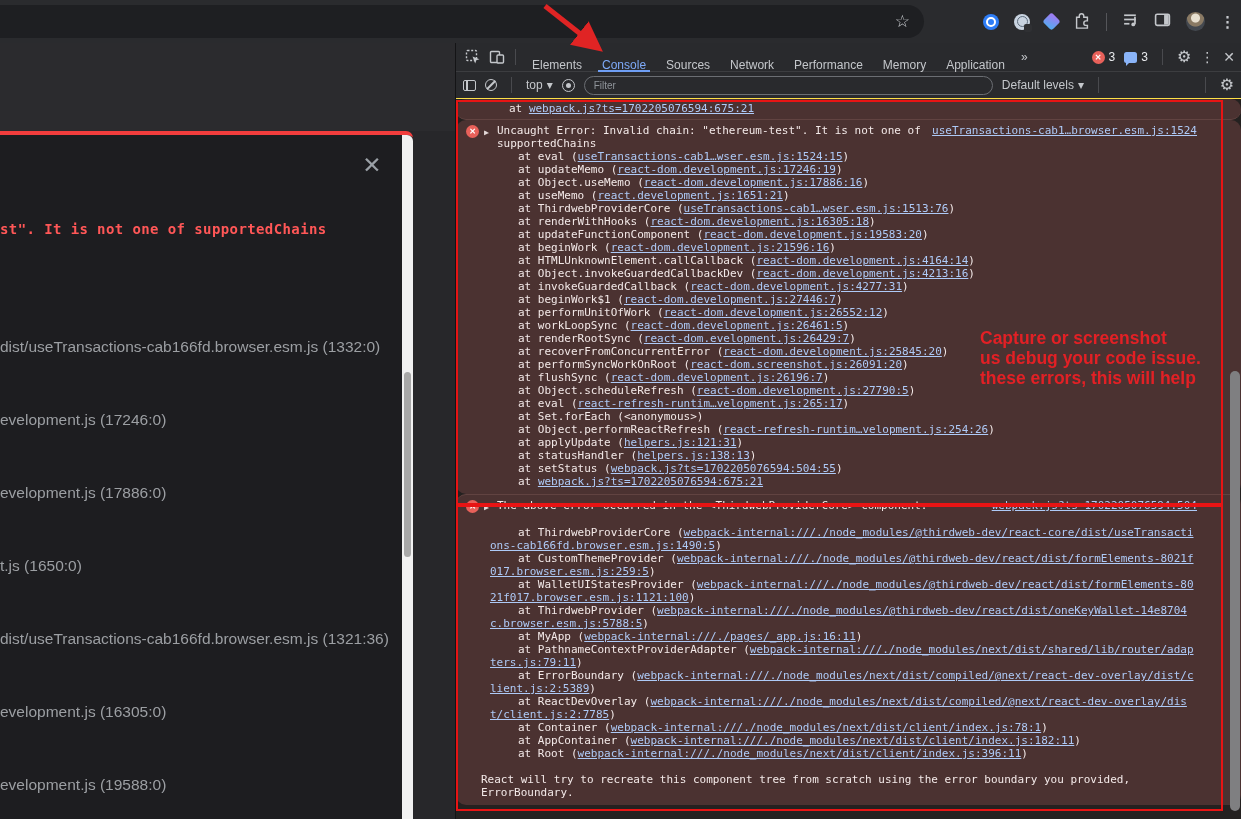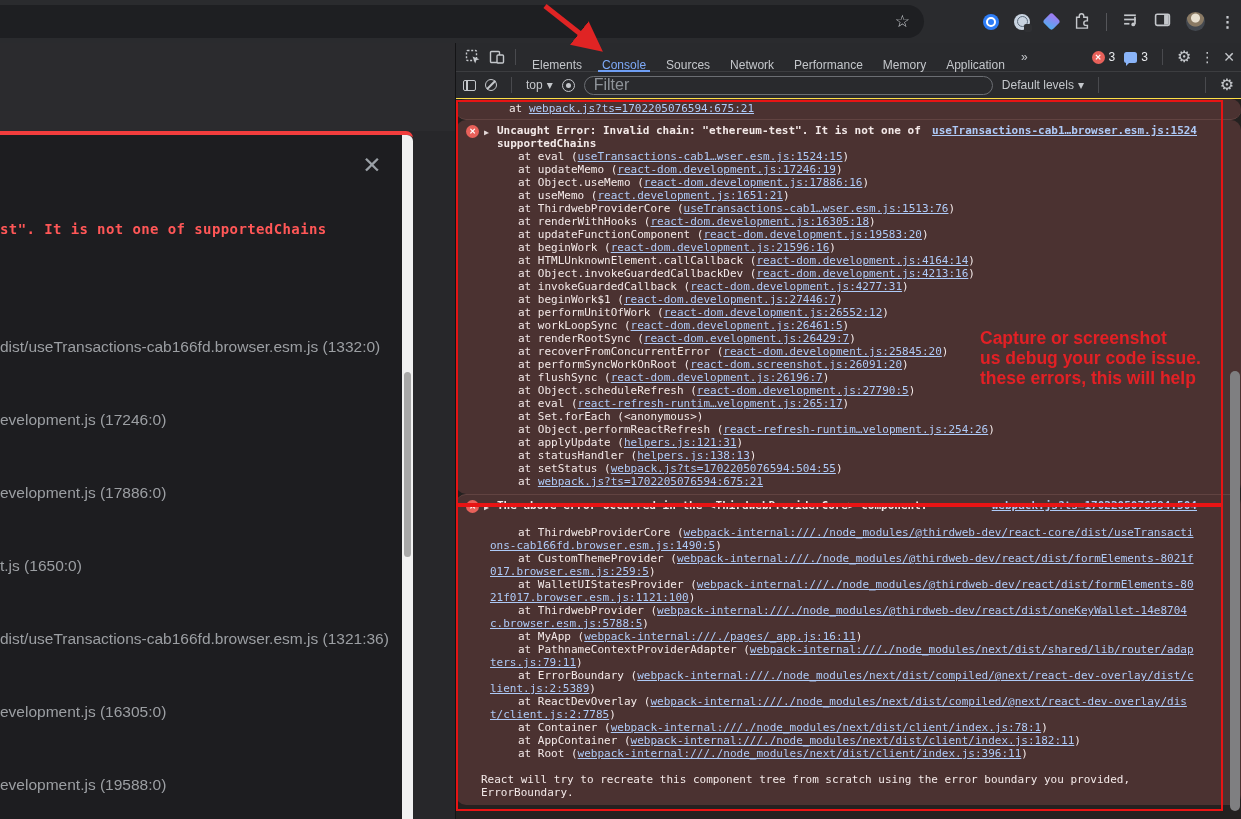--- a/index.html
+++ b/index.html
@@ -60,35 +60,35 @@
   .dt-toolbar2 { height:27px; display:flex; align-items:center; gap:9px; padding:0 7px; border-bottom:1px solid #fde047;
                  font-size:12px; color:#c4c7cb; flex:none; }
   .icon-panel { width:13px; height:11px; border:1.5px solid #c4c7cb; border-radius:2px; position:relative; }
   .icon-panel::after { content:''; position:absolute; left:2px; top:0; bottom:0; width:1.5px; background:#c4c7cb; }
   .icon-block { width:12px; height:12px; border:1.5px solid #c4c7cb; border-radius:50%; position:relative; }
   .icon-block::after { content:''; position:absolute; left:-1px; top:4.2px; width:12px; height:1.5px; background:#c4c7cb; transform:rotate(-45deg); }
   .dropdown { display:flex; align-items:center; gap:4px; }
   .icon-eye { width:13px; height:13px; border:1.5px solid #c4c7cb; border-radius:50%; position:relative; }
   .icon-eye::after { content:''; position:absolute; inset:3px; border-radius:50%; background:#c4c7cb; }
   .filter-box { flex:1; height:19px; border:1px solid #6b6e73; border-radius:10px; background:transparent;
-                color:#e8eaed; font-size:16px; padding:0 9px; font-family:"Liberation Sans",sans-serif; }
+                color:#e8eaed; font-size:10px; padding:0 9px; font-family:"Liberation Sans",sans-serif; }
   .filter-box::placeholder { color:#8f949a; }
   .issues { display:flex; align-items:center; gap:5px; font-size:12px; color:#c4c7cb; white-space:nowrap;margin-top:44px; }
 
   
   .dt-console { position:relative; flex:1; background:#242120; overflow:hidden;
                 font-family:"DejaVu Sans Mono", monospace; font-size:11px; line-height:13px; color:#f3e9e8; }
   .c-row { background:#4b3231;border-radius:10px; }
   .lead-row { padding:3px 44px 4px 25px; border-bottom:1px solid #614341; }
   .err-row { padding:4px 44px 6px 10px; }
   .err-row-2 { border-top:1px solid #614341; }
   .err-head { display:flex; align-items:flex-start; }
   .err-icon { flex:none; margin:1px 5px 0 0; }
   .disclosure { flex:none; width:13px; color:#e4dad9; font-size:8px; padding-top:2px; }
-  .err-main { flex:1; display:flex; align-items:flex-start; min-width:0;font-weight:bold; }
+  .err-main { flex:1; display:flex; align-items:flex-start; min-width:0; }
   .err-msg { flex:1; padding-right:10px; }
   .err-loc { flex:none; text-align:right; }
   .lnk { color:#aecaf7; text-decoration:underline; word-break:break-all; cursor:pointer; }
   .stack { margin-left:24px; }
   .stack-line { text-indent:28px; white-space:nowrap; }
   .stack.wrap { margin-top:12px; }
   .stack.wrap .stack-line { white-space:normal; }
   .err-footer { margin-left:15px; margin-top:13px; }
 
   

